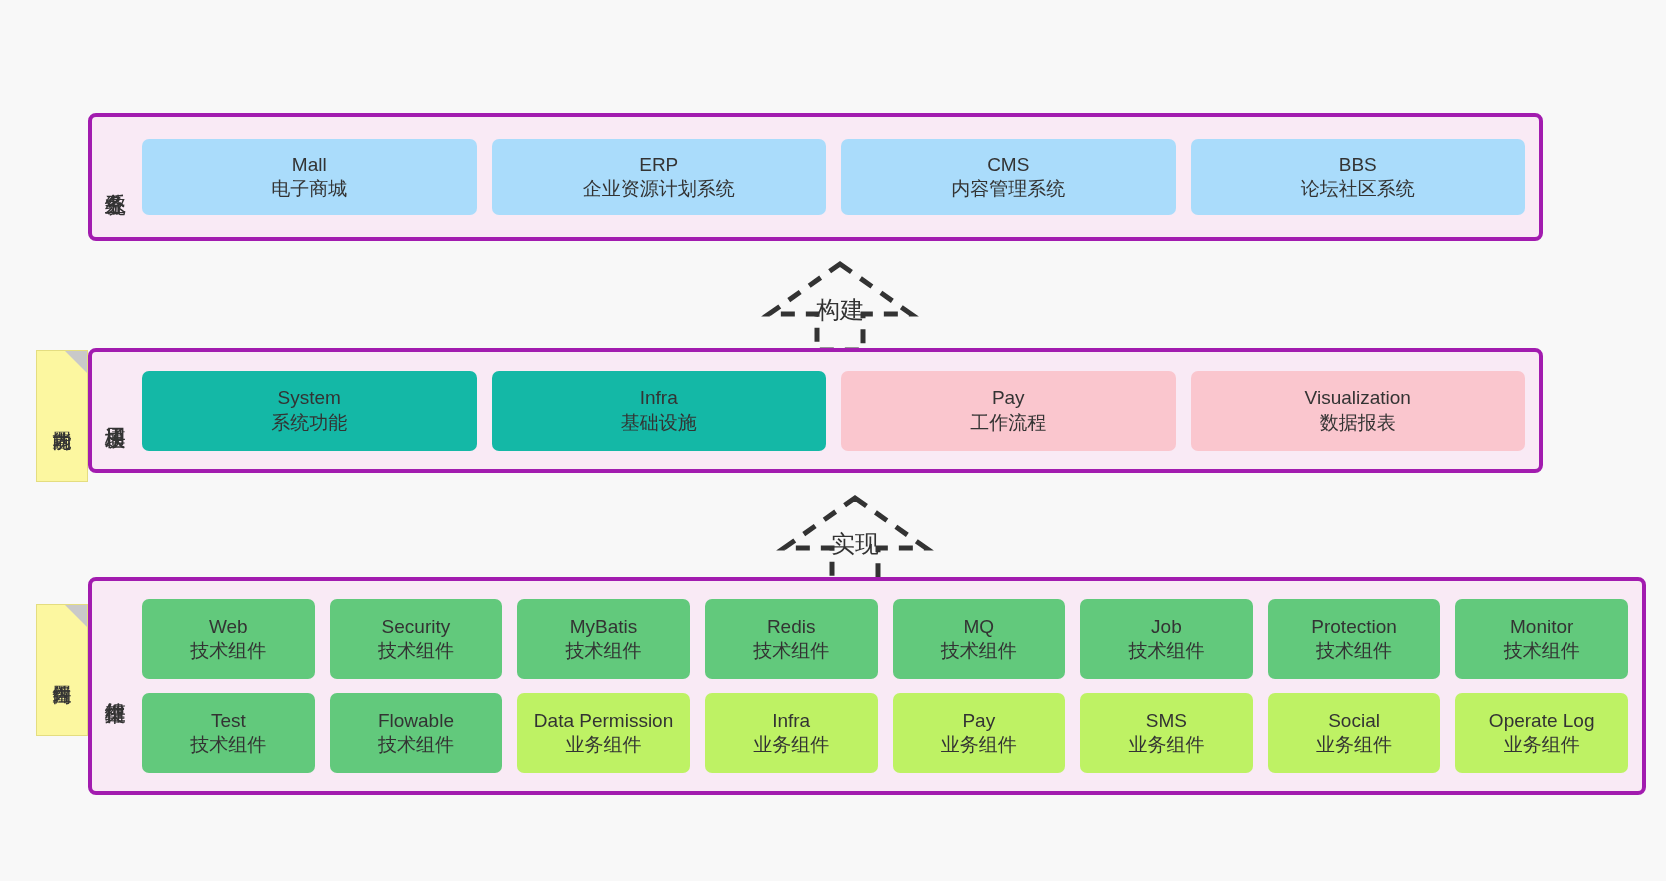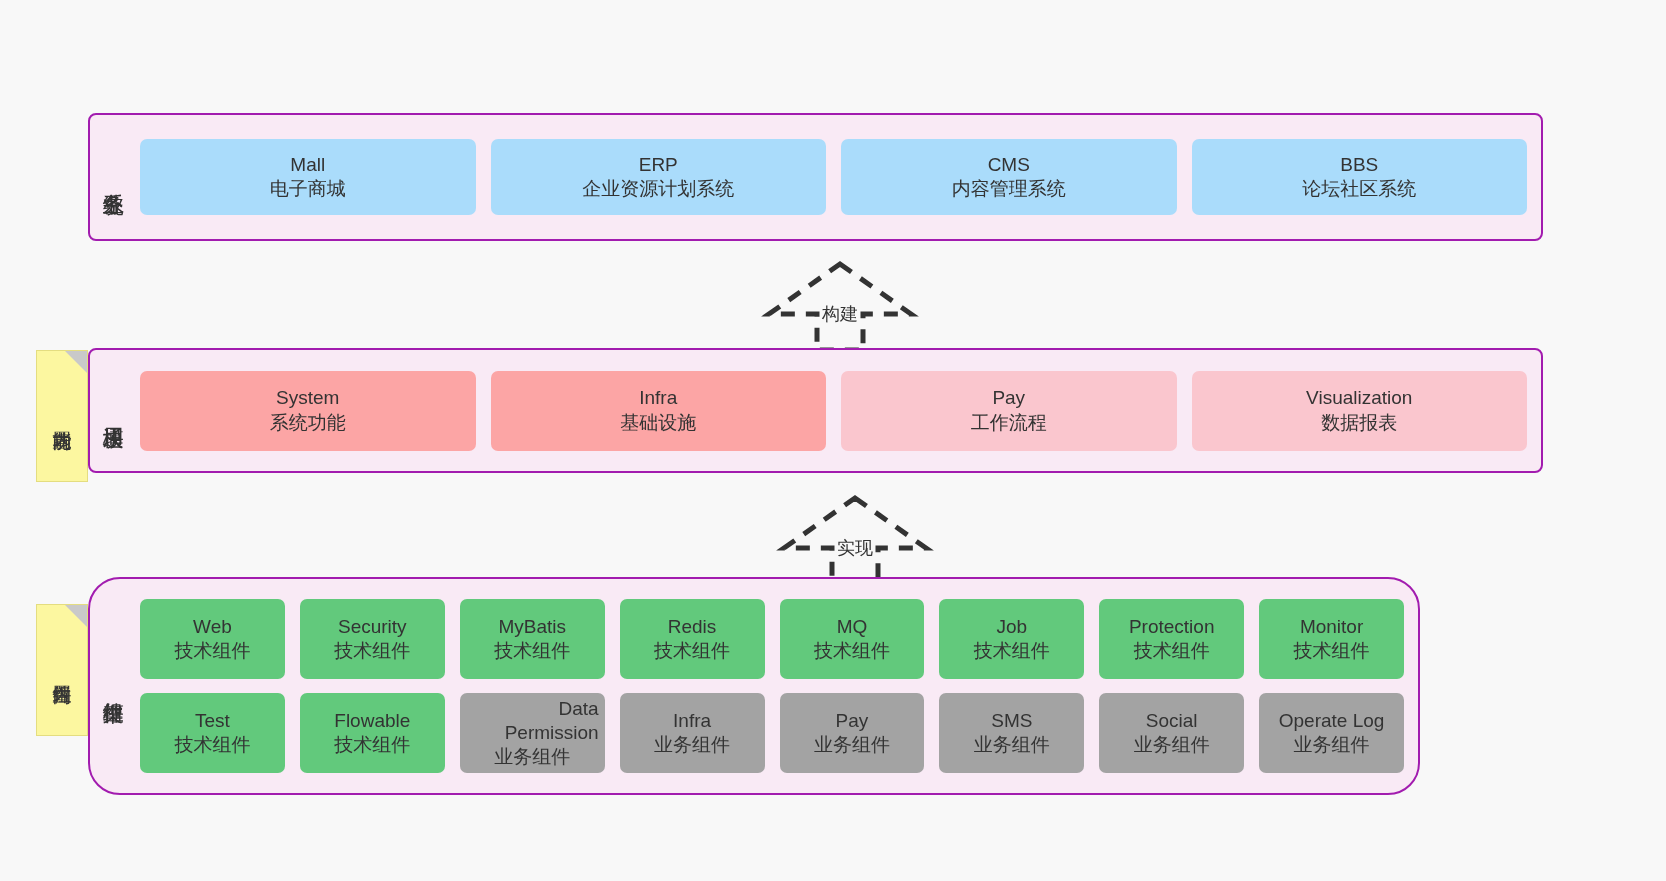--- a/index.html
+++ b/index.html
@@ -20,21 +20,21 @@
     position: relative;
     width: 1666px;
     height: 881px;
   }
 
   
   .layer {
     position: absolute;
     box-sizing: border-box;
     background: #f9eaf5;
-    border: 2px solid #a21caf;
+    border: 4px solid #a21caf;
     border-radius: 8px;
     display: flex;
     flex-direction: row;
     align-items: stretch;
   }
 
   .layer-title {
     flex: 0 0 auto;
     width: 46px;
     display: flex;
@@ -97,34 +97,33 @@
   }
 
   #layer-modules {
     left: 88px;
     top: 348px;
     width: 1455px;
     height: 125px;
   }
   #layer-modules .layer-body { padding-left: 4px; }
   #layer-modules .chip { height: 80px; }
-  .chip.mod-strong { background: #fca5a5; }
+  .chip.mod-strong { background: #14b8a6; }
   .chip.mod-soft   { background: #fac6ce; }
 
   #layer-framework {
     left: 88px;
     top: 577px;
-    width: 1332px;
+    width: 1558px;
     height: 218px;
-    border-radius: 32px;
   }
   #layer-framework .layer-body { padding-left: 4px; }
   #layer-framework .chip { height: 80px; }
   .chip.fw-tech { background: #62c97c; }
-  .chip.fw-biz  { background: #a3a3a3; text-align: right; }
+  .chip.fw-biz  { background: #bef264; text-align: right; }
 
   
   .note {
     position: absolute;
     box-sizing: border-box;
     width: 52px;
     background: #fcf7a0;
     border: 1px solid #e4dd80;
     display: flex;
     align-items: center;
@@ -164,21 +163,21 @@
     width: 160px;
     height: 96px;
   }
   .gen-arrow svg { display: block; }
   .gen-arrow .gen-label {
     position: absolute;
     left: 0;
     right: 0;
     bottom: 28px;
     text-align: center;
-    font-size: 18px;
+    font-size: 24px;
     color: #333333;
     user-select: none;
     pointer-events: none;
   }
   #arrow-build { left: 760px; top: 258px; }
   #arrow-impl  { left: 775px; top: 492px; }
 </style>
 </head>
 <body>
 

